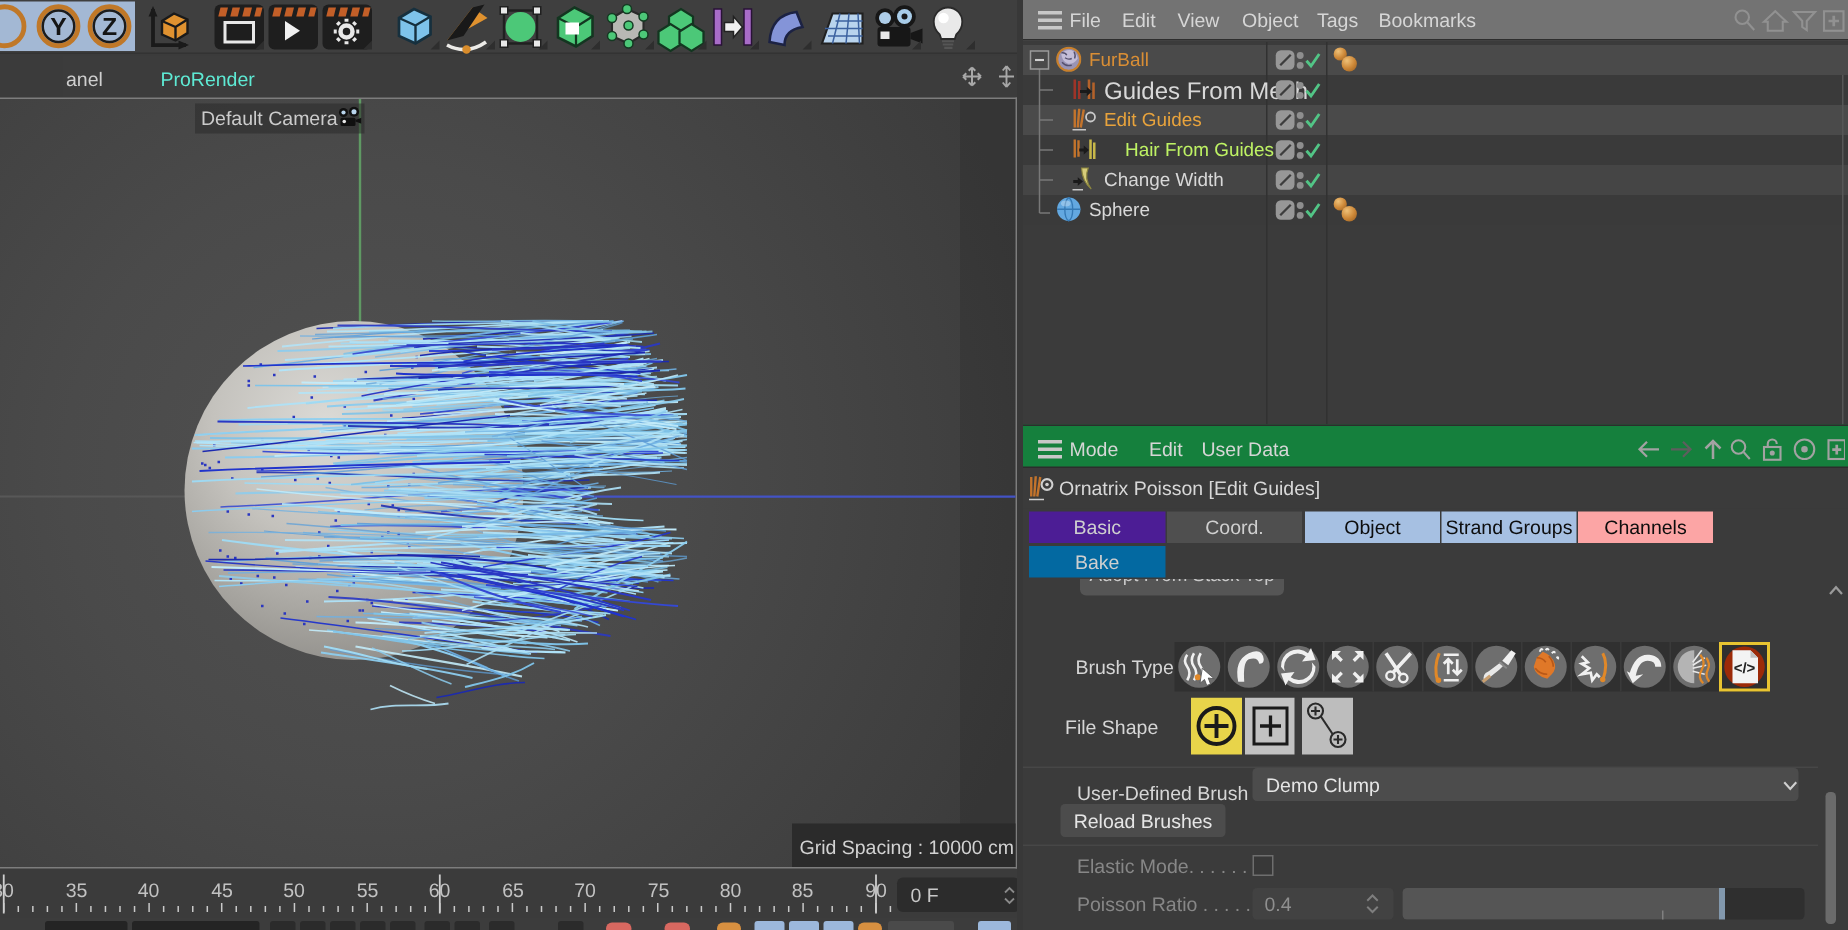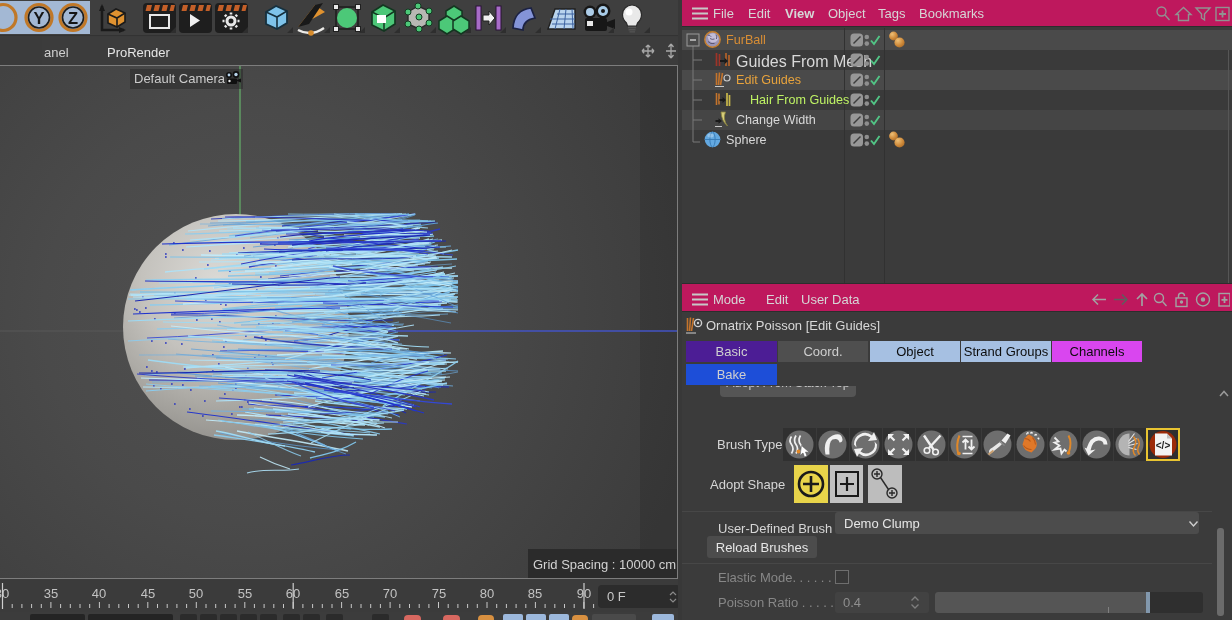--- a/index.html
+++ b/index.html
@@ -123,21 +123,21 @@
  <path d="M12 25.5 h8 M12.5 27.7 h7 M13.5 29.9 h5.5" stroke="#555" stroke-width="1.4"></path>
  <circle cx="13" cy="10" r="3.5" fill="#fff"></circle>
 </g>
 <g fill="#2e2e2e">
           <path d="M176 33 l-6 0 6 -6 Z M248 33 l-6 0 6 -6 Z M293 33 l-6 0 6 -6 Z M330 33 l-6 0 6 -6 Z M365 33 l-6 0 6 -6 Z M400 33 l-6 0 6 -6 Z M436 33 l-6 0 6 -6 Z M471 33 l-6 0 6 -6 Z M506 33 l-6 0 6 -6 Z M541 33 l-6 0 6 -6 Z M614 33 l-6 0 6 -6 Z M650 33 l-6 0 6 -6 Z"></path>
         </g>
 </svg>
 </div>
 <div class="abs" style="left:0;top:37px;width:678px;height:28px;background:#3c3c3c;margin-left:42px;">
 <span class="abs" style="left:2px;top:8px;color:#cfcfcf;">anel</span>
-<span class="abs" style="left:65px;top:8px;color:#e5e5e5;">ProRender</span>
+<span class="abs" style="left:65px;top:8px;color:#5eead4;">ProRender</span>
 <svg class="abs" style="left:598px;top:6px" width="80" height="20" viewBox="0 0 80 20" stroke="#a8a8a8" fill="none" stroke-width="1.3">
 <g>
           <path d="M8 2v12M2 8h12M8 2l-2.2 2.2M8 2l2.2 2.2M8 14l-2.2-2.2M8 14l2.2-2.2M2 8l2.2-2.2M2 8l2.2 2.2M14 8l-2.2-2.2M14 8l-2.2 2.2"></path>
         </g>
 <g transform="translate(24,0)">
           <path d="M7 1v14M7 1l-2.5 3M7 1l2.5 3M7 15l-2.5-3M7 15l2.5-3M2 8h10"></path>
         </g>
 <g transform="translate(44,0)">
           <path d="M3 11a6 6 0 0 1 10-6M13 5a6 6 0 0 1-10 6M13 2v3.5h-3.5M3 14v-3.5h3.5"></path>
         </g>
@@ -667,27 +667,27 @@
 <div class="abs" style="left:443px;top:3px;width:17px;height:8px;background:#d86860;border-radius:6px;"></div>
 <div class="abs" style="left:478px;top:3px;width:16px;height:8px;background:#d89040;border-radius:6px;"></div>
 <div class="abs" style="left:503px;top:2px;width:20px;height:10px;background:#9cb8dc;border-radius:2px;"></div>
 <div class="abs" style="left:526px;top:2px;width:20px;height:10px;background:#9cb8dc;border-radius:2px;"></div>
 <div class="abs" style="left:549px;top:2px;width:20px;height:10px;background:#9cb8dc;border-radius:2px;"></div>
 <div class="abs" style="left:572px;top:3px;width:16px;height:8px;background:#d89040;border-radius:6px;"></div>
 <div class="abs" style="left:592px;top:2px;width:44px;height:10px;background:#4a4a4a;border-radius:2px;"></div>
 <div class="abs" style="left:652px;top:2px;width:22px;height:10px;background:#9cb8dc;border-radius:2px;"></div>
 </div>
 <div class="abs" style="left:678px;top:0;width:554px;height:620px;background:#3b3b3b;border-left:4px solid #383838;">
-      <div class="abs" style="left:0;top:0;width:550px;height:27px;background:#be185d;border-bottom:1px solid #2d2d2d;">
+      <div class="abs" style="left:0;top:0;width:550px;height:27px;background:#737373;border-bottom:1px solid #2d2d2d;">
 <svg class="abs" style="left:10px;top:7px" width="16" height="13" viewBox="0 0 16 13">
           <path d="M0 1.5h16M0 6.5h16M0 11.5h16" stroke="#c8c8c8" stroke-width="2.2"></path>
         </svg>
 <span class="abs" style="left:31px;top:6px;">File</span>
 <span class="abs" style="left:66px;top:6px;">Edit</span>
-<span class="abs" style="left:103px;top:6px;font-weight:bold;">View</span>
+<span class="abs" style="left:103px;top:6px;">View</span>
 <span class="abs" style="left:146px;top:6px;">Object</span>
 <span class="abs" style="left:196px;top:6px;">Tags</span>
 <span class="abs" style="left:237px;top:6px;">Bookmarks</span>
 <svg class="abs" style="left:473px;top:5px" width="76" height="18" viewBox="0 0 76 18" stroke="#919191" fill="none" stroke-width="1.4">
 <circle cx="6.5" cy="6.5" r="4.5"></circle>
           <path d="M10 10l4.5 5"></path>
 <path d="M21 9.5 L28.5 2.5 L36 9.5 H33.5 V15.5 H23.5 V9.5 Z"></path>
 <path d="M41 3h14l-5.5 6v6l-3-2v-4Z"></path>
 <rect x="61" y="2.5" width="13" height="13"></rect>
           <path d="M67.5 5.5v7M64 9h7" stroke-width="1.8"></path>
@@ -804,21 +804,21 @@
               <stop offset="0" stop-color="#eec077"></stop>
               <stop offset="0.55" stop-color="#cd8838"></stop>
               <stop offset="1" stop-color="#9a6022"></stop>
             </radialGradient>
           </defs>
 <circle cx="6.5" cy="5" r="4.4" fill="url(#ob5)"></circle>
           <circle cx="12.5" cy="11.5" r="5.1" fill="url(#ob5)"></circle>
         </svg>
         <div class="abs" style="left:546px;top:22px;width:1px;height:233px;background:#565656;"></div>
       </div>
-      <div class="abs" style="left:0;top:283px;width:550px;height:29px;background:#be185d;border-top:1px solid #2d2d2d;border-bottom:1px solid #2d2d2d;">
+      <div class="abs" style="left:0;top:283px;width:550px;height:29px;background:#15803d;border-top:1px solid #2d2d2d;border-bottom:1px solid #2d2d2d;">
 <svg class="abs" style="left:10px;top:9px" width="16" height="13" viewBox="0 0 16 13">
           <path d="M0 1.5h16M0 6.5h16M0 11.5h16" stroke="#c8c8c8" stroke-width="2.2"></path>
         </svg>
 <span class="abs" style="left:31px;top:8px;">Mode</span>
 <span class="abs" style="left:84px;top:8px;">Edit</span>
 <span class="abs" style="left:119px;top:8px;">User Data</span>
 <svg class="abs" style="left:408px;top:7px" width="140" height="17" viewBox="0 0 140 17" fill="none">
 <g stroke="#a2a2a2" stroke-width="1.5">
             <path d="M16 8.5H3M8 3.5l-5 5 5 5"></path>
           </g>
@@ -854,22 +854,22 @@
           <circle cx="13" cy="7" r="1.2" fill="#cfcfcf"></circle>
           <path d="M1 17h10" stroke="#cfcfcf" stroke-width="1"></path>
         </svg>
 <span class="abs" style="left:24px;top:6px;color:#d8d8d8;">Ornatrix Poisson [Edit Guides]</span>
 </div>
 <div class="abs" style="left:0;top:339px;width:550px;height:47px;background:#3b3b3b;">
         <div class="abs" style="left:4px;top:2px;width:91px;height:21px;background:#4c1d95;color:#cfcfcf;text-align:center;padding-top:3px;">Basic</div>
         <div class="abs" style="left:96px;top:2px;width:90px;height:21px;background:#4f4f4f;color:#cfcfcf;text-align:center;padding-top:3px;">Coord.</div>
         <div class="abs" style="left:188px;top:2px;width:90px;height:21px;background:#a6c0e2;color:#0d0d0d;text-align:center;padding-top:3px;">Object</div>
         <div class="abs" style="left:279px;top:2px;width:90px;height:21px;background:#a6c0e2;color:#0d0d0d;text-align:center;padding-top:3px;">Strand Groups</div>
-        <div class="abs" style="left:370px;top:2px;width:90px;height:21px;background:#d946ef;color:#0d0d0d;text-align:center;padding-top:3px;">Channels</div>
-        <div class="abs" style="left:4px;top:25px;width:91px;height:21px;background:#1d4ed8;color:#cfcfcf;text-align:center;padding-top:3px;">Bake</div>
+        <div class="abs" style="left:370px;top:2px;width:90px;height:21px;background:#fca5a5;color:#0d0d0d;text-align:center;padding-top:3px;">Channels</div>
+        <div class="abs" style="left:4px;top:25px;width:91px;height:21px;background:#0369a1;color:#cfcfcf;text-align:center;padding-top:3px;">Bake</div>
       </div>
       <div class="abs" style="left:0;top:386px;width:550px;height:234px;background:#3b3b3b;overflow:hidden;">
         <div class="abs" style="left:38px;top:-13px;width:136px;height:24px;background:#555555;border-radius:4px;color:#c9c9c9;font-size:12.5px;overflow:hidden;white-space:nowrap;">
           <span class="abs" style="left:0;top:3px;width:136px;text-align:center;">Adopt From Stack Top</span>
         </div>
         <span class="abs" style="left:35px;top:51px;color:#d6d6d6;">Brush Type</span>
         <div class="abs" style="left:101px;top:42px;width:397px;height:33px;background:#303030;"></div>
         <div class="abs" style="left:134px;top:42px;width:1px;height:33px;background:#3a3a3a;"></div>
         <div class="abs" style="left:167px;top:42px;width:1px;height:33px;background:#3a3a3a;"></div>
         <div class="abs" style="left:200px;top:42px;width:1px;height:33px;background:#3a3a3a;"></div>
@@ -976,21 +976,21 @@
             <path d="M4 -8q4 5 1 10t1 9M8 -6q3 4 1 8t1 8" stroke="#e08828" stroke-width="1.5" fill="none"></path>
           </g>
         </svg>
         <div class="abs" style="left:464px;top:42px;width:34px;height:33px;background:#2f2f2f;border:2px solid #e8c431;"></div>
 <svg class="abs" style="left:466px;top:44px" width="30" height="29" viewBox="0 0 30 29">
           <circle cx="15" cy="14.5" r="13.5" fill="#9c2a08"></circle>
           <path d="M7 3.5h12l5 5v17H7Z" fill="#f3f3f3"></path>
           <path d="M19 3.5l5 5h-5Z" fill="#c0c0c0"></path>
           <text x="15" y="18.5" font-size="10" font-weight="bold" fill="#222" text-anchor="middle" font-family="Liberation Mono">&lt;/&gt;</text>
         </svg>
-        <span class="abs" style="left:28px;top:91px;color:#d6d6d6;">Adopt Shape</span>
+        <span class="abs" style="left:28px;top:91px;color:#d6d6d6;">File Shape</span>
         <svg class="abs" style="left:112px;top:79px" width="112" height="40" viewBox="0 0 112 40">
 <rect x="0" y="0" width="34" height="38" fill="#e8d44a"></rect>
 <circle cx="17" cy="19" r="12" fill="none" stroke="#1a1a1a" stroke-width="2.6"></circle>
 <path d="M17 11v16M9 19h16" stroke="#1a1a1a" stroke-width="2.6"></path>
 <rect x="36" y="0" width="33" height="38" fill="#c2c2c2"></rect>
 <rect x="42" y="7" width="22" height="24" fill="none" stroke="#1a1a1a" stroke-width="2"></rect>
 <path d="M53 12v14M46 19h14" stroke="#1a1a1a" stroke-width="2.2"></path>
 <rect x="74" y="0" width="34" height="38" fill="#bdbdbd"></rect>
 <circle cx="83" cy="9" r="5" fill="none" stroke="#2a2a2a" stroke-width="1.4"></circle>
 <path d="M83 6v6M80 9h6" stroke="#2a2a2a" stroke-width="1.4"></path>

